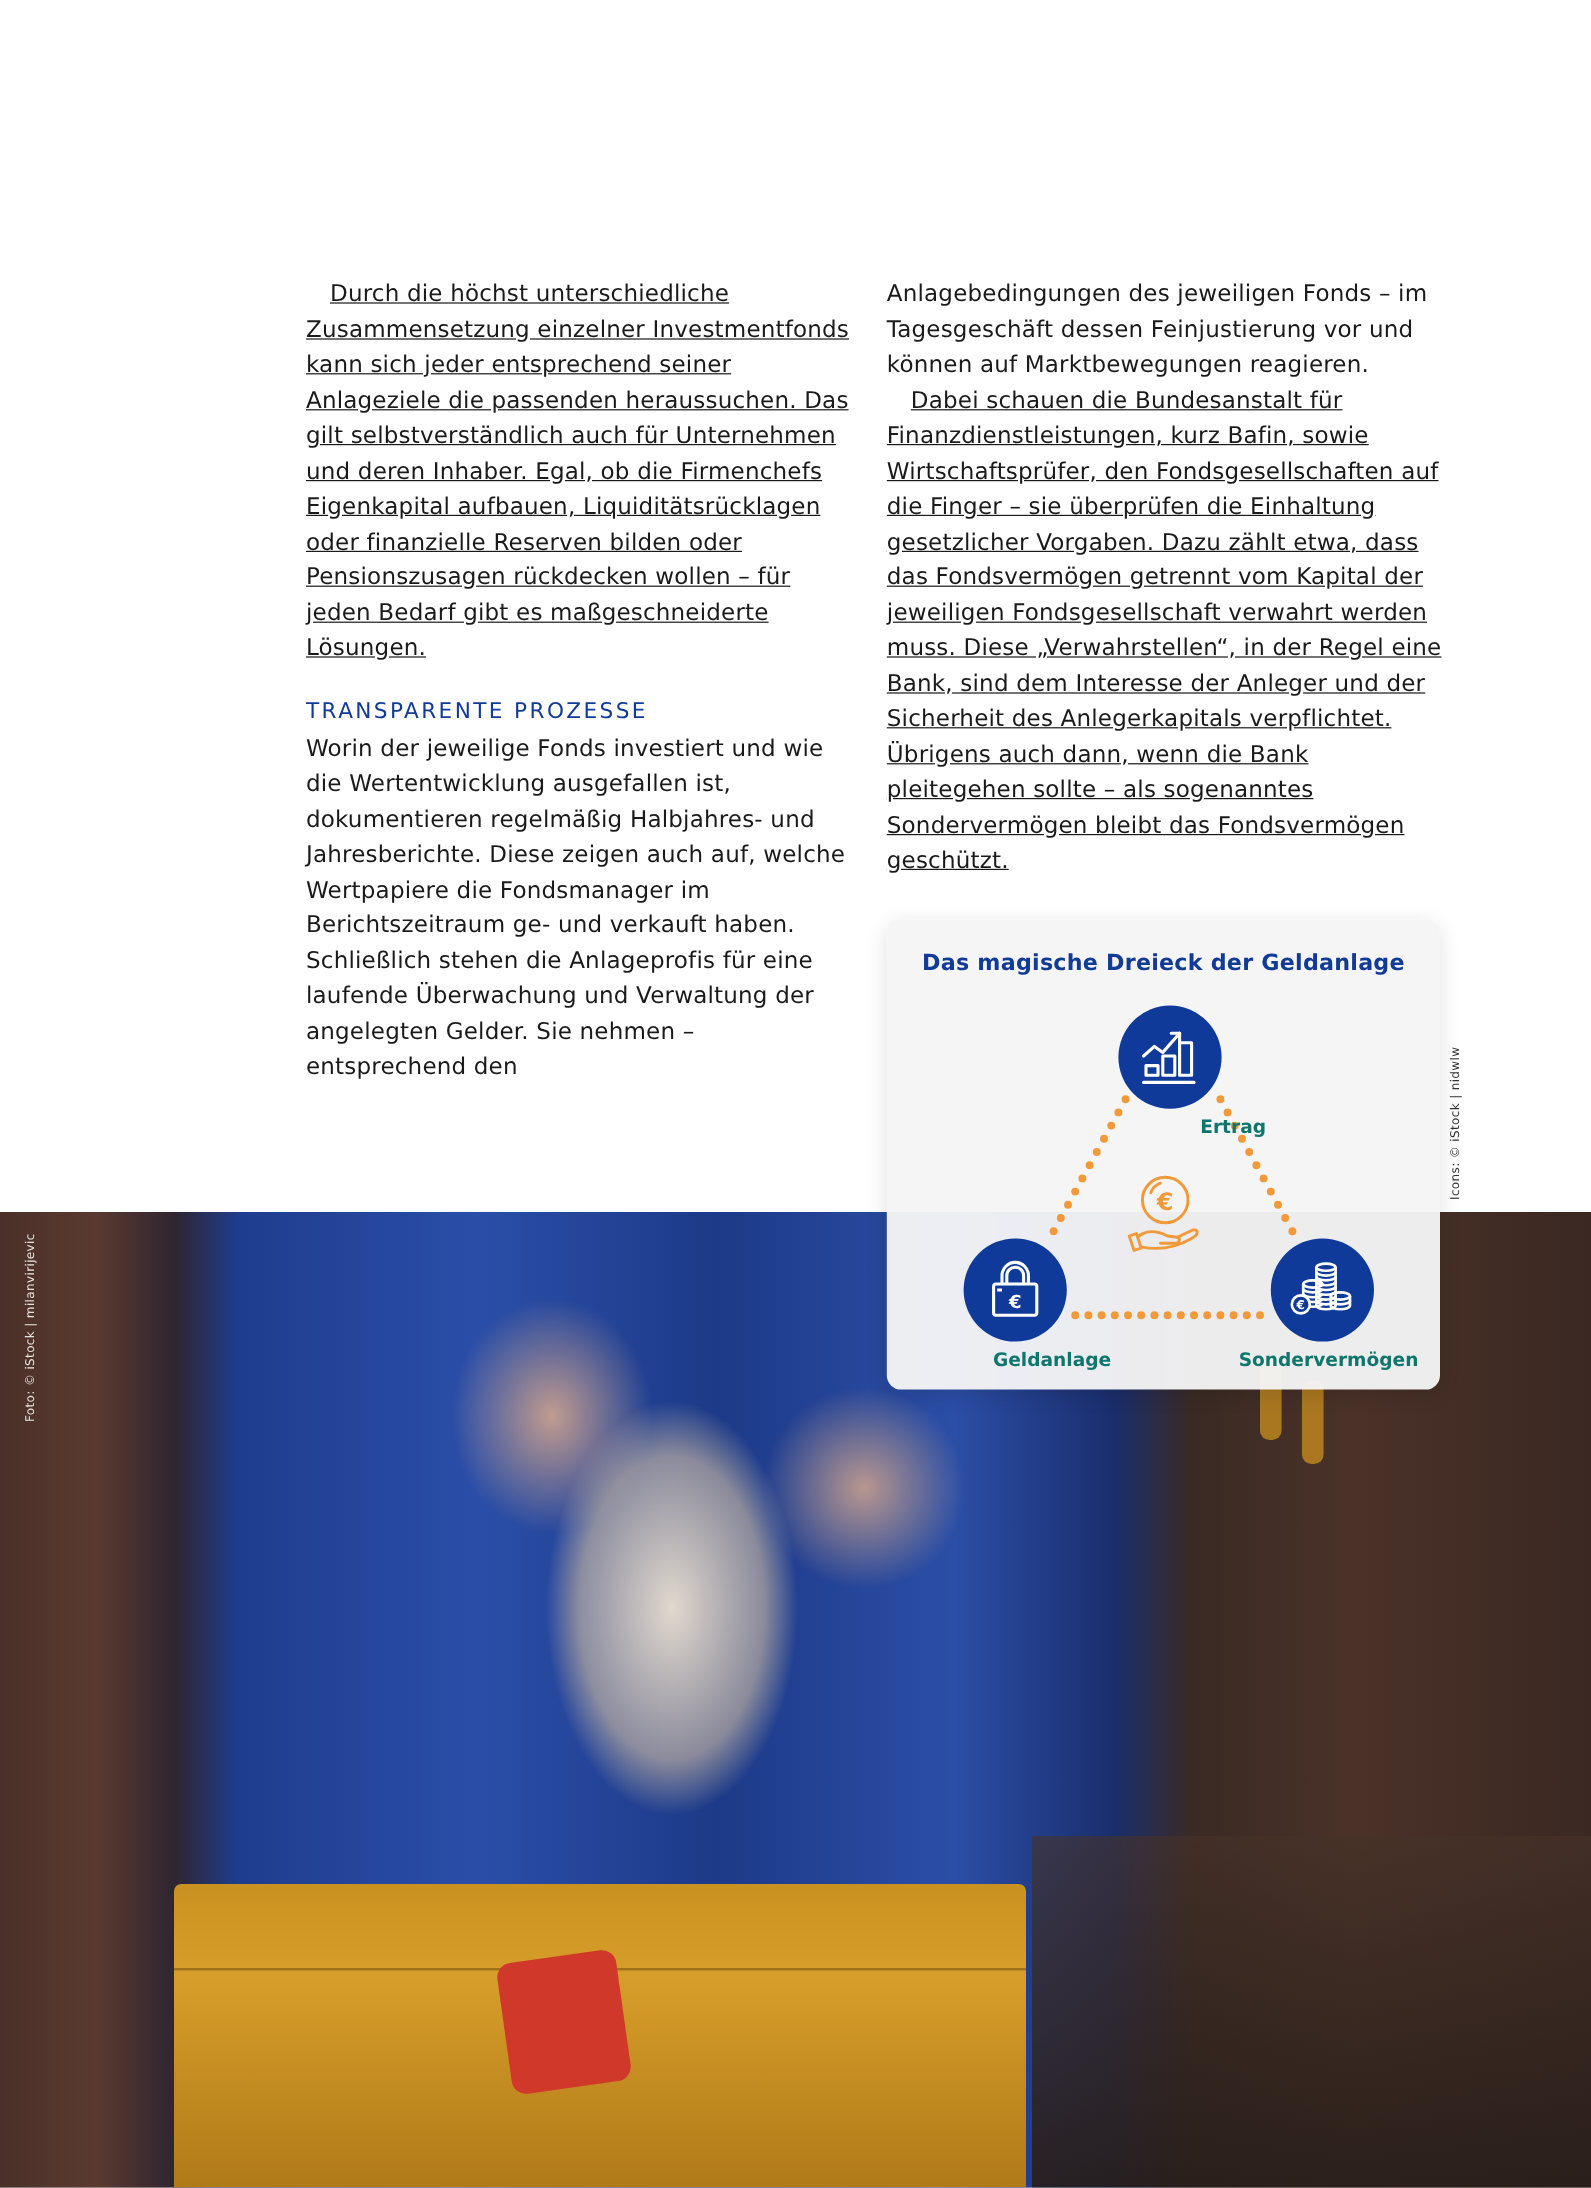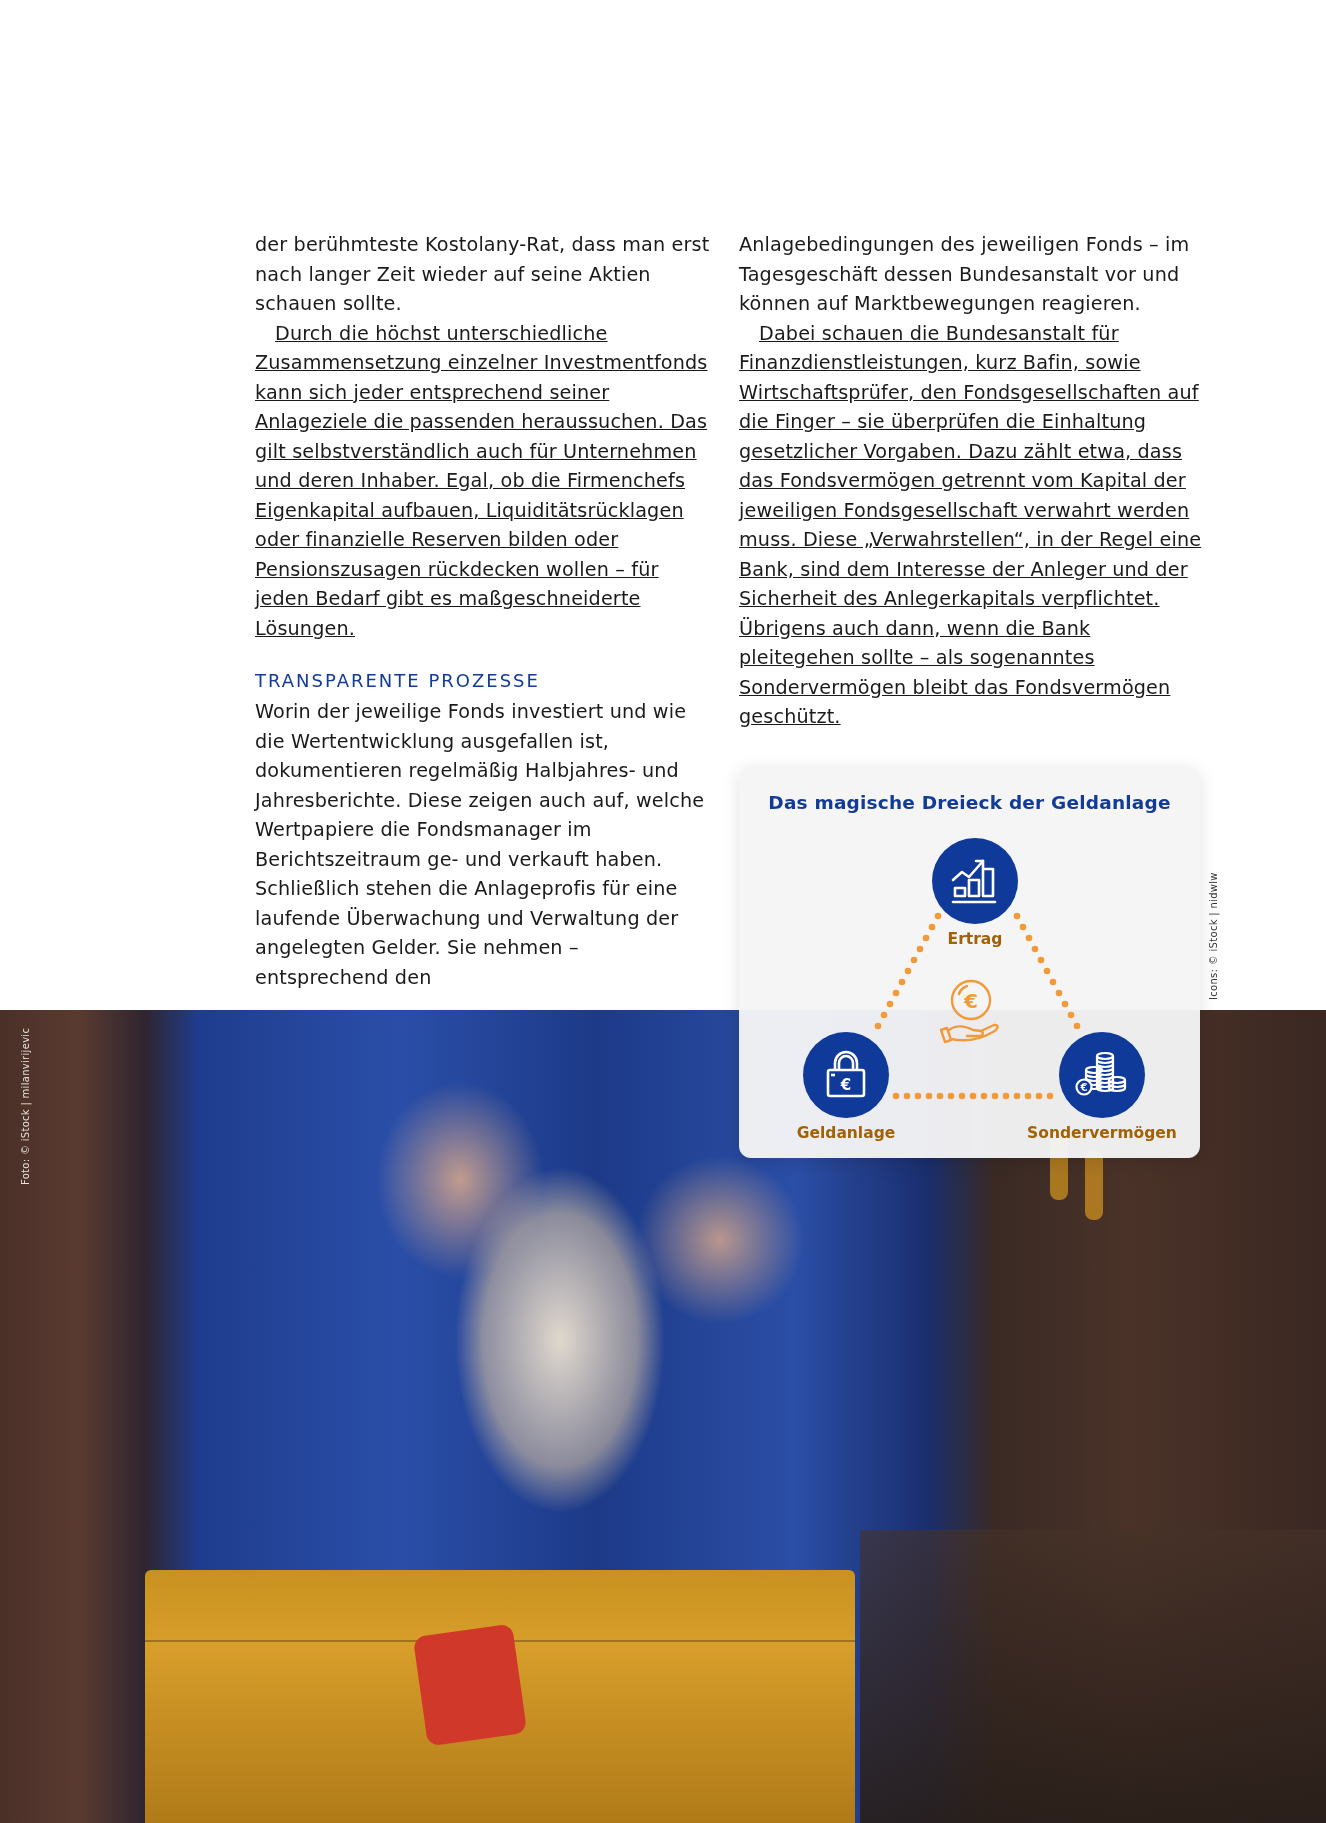--- a/index.html
+++ b/index.html
@@ -117,41 +117,40 @@
   .node {
     position: absolute;
     width: 86px; height: 86px;
     border-radius: 50%;
     background: #0f3a99;
     display: flex; align-items: center; justify-content: center;
   }
   .node svg { width: 58px; height: 58px; }
   .node-label {
     position: absolute;
-    color: #a16207;
+    color: #0f766e;
     font-weight: bold;
     font-size: 15.5px;
-    text-align: center;
+    text-align: right;
     width: 160px;
   }
   .dots { position: absolute; left: 0; top: 0; }
   .center-icon { position: absolute; }
 </style>
 </head>
 <body>
 
 <div class="col col-left">
-  <p>der berühmteste Kostolany-Rat, dass man erst nach langer Zeit wieder auf seine Aktien schauen sollte.</p>
   <p class="indent">Durch die höchst unterschiedliche Zusammensetzung einzelner Investmentfonds kann sich jeder entsprechend seiner Anlageziele die passenden heraussuchen. Das gilt selbstverständlich auch für Unternehmen und deren Inhaber. Egal, ob die Firmenchefs Eigenkapital aufbauen, Liquiditätsrücklagen oder finanzielle Reserven bilden oder Pensionszusagen rückdecken wollen – für jeden Bedarf gibt es maßgeschneiderte Lösungen.</p>
   <div class="section-heading">TRANSPARENTE PROZESSE</div>
   <p>Worin der jeweilige Fonds investiert und wie die Wertentwicklung ausgefallen ist, dokumentieren regelmäßig Halbjahres- und Jahresberichte. Diese zeigen auch auf, welche Wertpapiere die Fondsmanager im Berichtszeitraum ge- und verkauft haben. Schließlich stehen die Anlageprofis für eine laufende Überwachung und Verwaltung der angelegten Gelder. Sie nehmen – entsprechend den</p>
 </div>
 
 <div class="col col-right">
-  <p>Anlagebedingungen des jeweiligen Fonds – im Tagesgeschäft dessen Bundesanstalt vor und können auf Marktbewegungen reagieren.</p>
+  <p>Anlagebedingungen des jeweiligen Fonds – im Tagesgeschäft dessen Feinjustierung vor und können auf Marktbewegungen reagieren.</p>
   <p class="indent">Dabei schauen die Bundesanstalt für Finanzdienstleistungen, kurz Bafin, sowie Wirtschaftsprüfer, den Fondsgesellschaften auf die Finger – sie überprüfen die Einhaltung gesetzlicher Vorgaben. Dazu zählt etwa, dass das Fondsvermögen getrennt vom Kapital der jeweiligen Fondsgesellschaft verwahrt werden muss. Diese „Verwahrstellen“, in der Regel eine Bank, sind dem Interesse der Anleger und der Sicherheit des Anlegerkapitals verpflichtet. Übrigens auch dann, wenn die Bank pleitegehen sollte – als sogenanntes Sondervermögen bleibt das Fondsvermögen geschützt.</p>
 </div>
 
 <div class="photo" title="Handwerker in kariertem Hemd mit Werkzeuggürtel klatscht Sägespäne von den Händen">
   <div class="bench"></div>
   <div class="yellow-handle" style="left:1085px; top:140px;"></div>
   <div class="yellow-handle" style="left:1050px; top:120px;"></div>
   <div class="belt"></div>
   <div class="belt-seam"></div>
   <div class="tape"></div>

